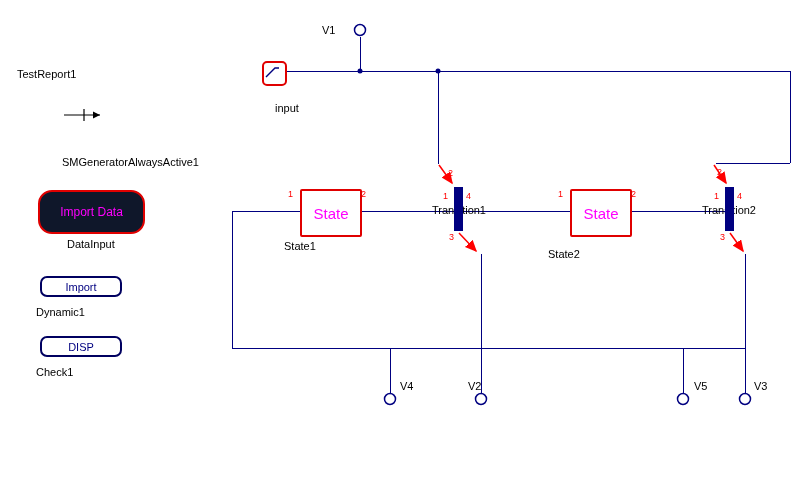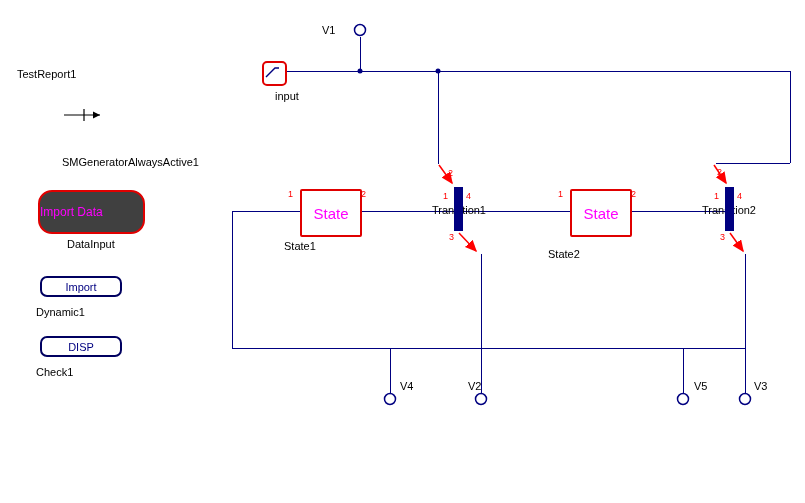--- a/index.html
+++ b/index.html
@@ -6,21 +6,21 @@
   body{font-family:"Liberation Sans",sans-serif;}
   #canvas{position:relative;width:805px;height:503px;background:#ffffff;overflow:hidden;}
   .lbl{position:absolute;font-size:11px;color:#000000;white-space:nowrap;line-height:12px;}
   .pin{position:absolute;font-size:9px;color:#ff0000;line-height:9px;white-space:nowrap;}
   .magenta{color:#ff00ff;}
   .navy{color:#000080;}
   .report-box{position:absolute;left:35px;top:17px;width:150px;height:38px;border:1px solid #000080;background:#ffffff;display:flex;align-items:center;justify-content:center;font-size:11px;}
   .sm-box{position:absolute;left:38px;top:88px;width:103px;height:42px;border:2px solid #e00000;border-radius:10px;background:#ffffff;}
   .sm-title{position:absolute;left:0;top:2px;width:100%;text-align:center;font-size:12px;}
   .sm-state{position:absolute;top:18px;width:20px;height:18px;border:2px solid #e00000;background:#ffffff;font-size:10px;display:flex;align-items:center;justify-content:center;}
-  .comp-red{position:absolute;border:2px solid #e00000;border-radius:14px;background:#404040;display:flex;align-items:center;}
+  .comp-red{position:absolute;border:2px solid #e00000;border-radius:14px;background:#0f172a;display:flex;align-items:center;justify-content:center;}
   .pill{position:absolute;width:78px;height:17px;border:2px solid #000060;border-radius:7px;background:#ffffff;display:flex;align-items:center;justify-content:center;font-size:11px;}
   .state-box{position:absolute;top:189px;width:58px;height:44px;border:2px solid #e00000;border-radius:2px;background:#ffffff;display:flex;align-items:center;justify-content:center;font-size:15px;z-index:2;}
   .tbar{position:absolute;top:187px;width:9px;height:44px;background:#000080;z-index:3;}
   .t-label{position:absolute;top:204px;width:56px;text-align:center;font-size:11px;color:#000000;z-index:1;white-space:nowrap;}
   .input-icon{position:absolute;left:262px;top:61px;width:21px;height:21px;border:2px solid #e00000;border-radius:5px;background:#ffffff;}
   svg.layer{position:absolute;left:0;top:0;}
 </style>
 </head>
 <body>
 
@@ -95,21 +95,21 @@
   <div class="pill" style="left:40px;top:336px;">
     <span class="navy">DISP</span>
   </div>
   <div class="lbl" style="left:36px;top:366px;">Check1</div>
 
   <div class="input-icon">
     <svg width="17" height="17">
       <polyline points="2,14 11,5 15,5" stroke="#000080" stroke-width="1.4" fill="none"></polyline>
     </svg>
   </div>
-  <div class="lbl" style="left:258px;top:90px;padding-left:17px;">input</div>
+  <div class="lbl" style="left:258px;top:102px;padding-left:17px;">input</div>
 
   <div class="lbl" style="left:322px;top:24px;">V1</div>
   <div class="lbl" style="left:400px;top:380px;">V4</div>
   <div class="lbl" style="left:468px;top:380px;">V2</div>
   <div class="lbl" style="left:694px;top:380px;">V5</div>
   <div class="lbl" style="left:754px;top:380px;">V3</div>
 
   <div class="state-box" style="left:300px;">
     <span class="magenta">State</span>
   </div>

